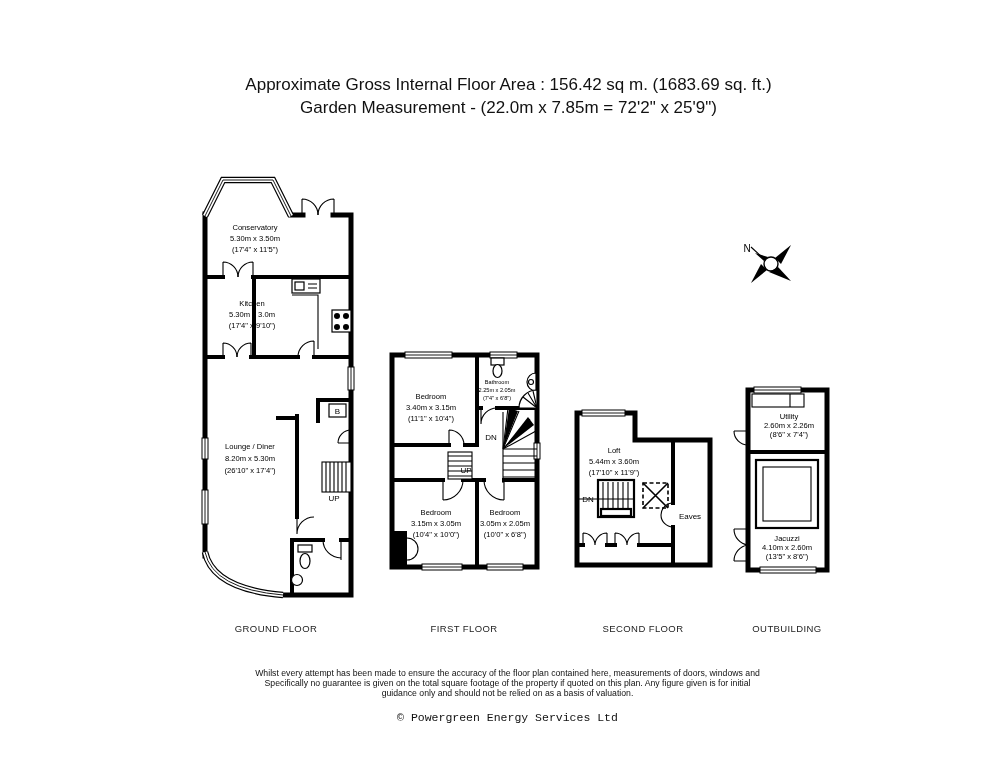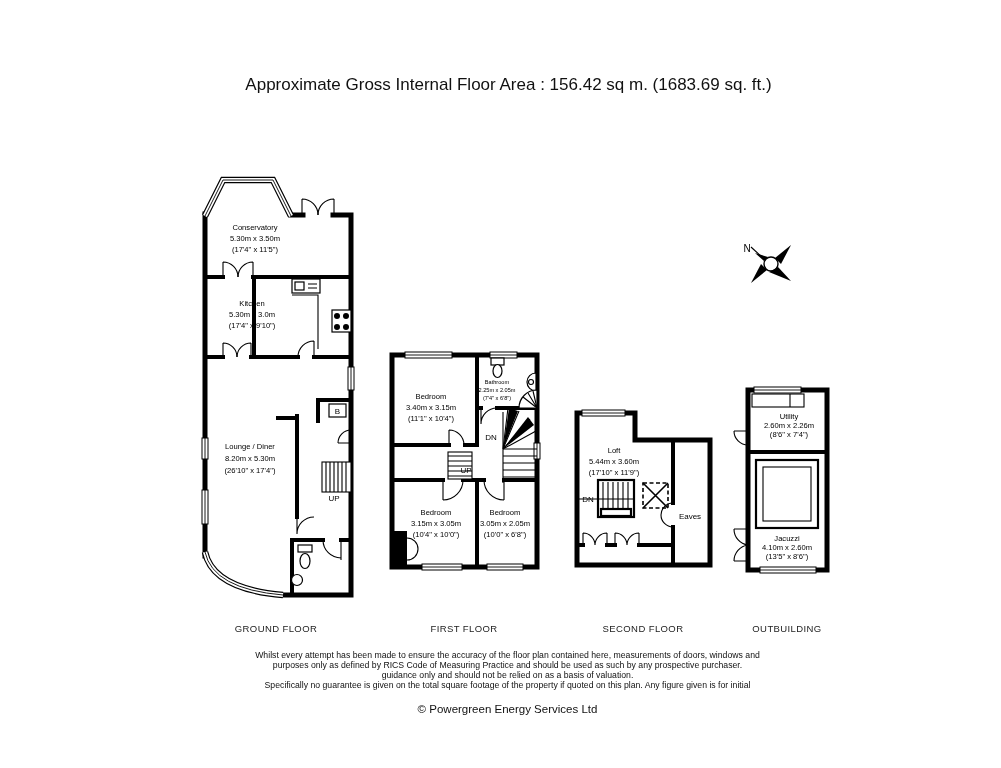--- a/index.html
+++ b/index.html
@@ -1,23 +1,23 @@
 <!DOCTYPE html>
 <html><head>
 <meta charset="utf-8">
 <style>
   html,body{margin:0;padding:0;background:#fff;}
   .page{position:relative;width:1001px;height:768px;background:#ffffff;overflow:hidden;
         font-family:"Liberation Sans",sans-serif;color:#000;}
   .header{position:absolute;top:74px;left:0;width:1001px;text-align:center;padding-left:16px;box-sizing:border-box;}
   .h-line{font-size:17px;line-height:22.5px;color:#111;}
   .plan{position:absolute;top:0;left:0;}
-  .footer{position:absolute;top:650px;left:0;width:1001px;text-align:center;padding-left:14px;box-sizing:border-box;}
+  .footer{position:absolute;top:668px;left:0;width:1001px;text-align:center;padding-left:14px;box-sizing:border-box;}
   .disc div{font-size:8.7px;line-height:10px;color:#111;}
-  .copyright{margin-top:13px;font-size:11.5px;color:#111;}
+  .copyright{margin-top:13px;font-size:11.5px;color:#111;font-family:Liberation Mono, monospace;}
 
   
   .wall{stroke:#000;stroke-width:5;fill:none;stroke-linecap:square;}
   .iwall{stroke:#000;stroke-width:4;fill:none;stroke-linecap:square;}
   .w-out{stroke:#000;stroke-width:6.5;fill:none;}
   .w-in{stroke:#fff;stroke-width:4.2;fill:none;}
   .w-mid{stroke:#000;stroke-width:0.9;fill:none;}
   .winr{fill:#fff;stroke:#000;stroke-width:1;}
   .thin{stroke:#000;stroke-width:1.1;fill:none;}
   .thinf{stroke:#000;stroke-width:1.1;fill:#fff;}
@@ -35,20 +35,21 @@
   .caption{font-size:9.5px;letter-spacing:.4px;text-anchor:middle;fill:#222;}
   .north{font-size:10px;text-anchor:middle;}
 </style>
 </head>
 <body>
 
 <div class="page">
 
   <div class="header">
     <div class="h-line">Approximate Gross Internal Floor Area : 156.42 sq m. (1683.69 sq. ft.)</div>
+    <div class="h-line">Garden Measurement - (22.0m x 7.85m = 72'2" x 25'9")</div>
   </div>
 
   <svg class="plan" width="1001" height="768" viewBox="0 0 1001 768">
 
     <g>
 
       <path class="wall" d="M 205 214 L 205 556"></path>
       <path class="wall" d="M 291 215 L 303 215"></path>
       <path class="wall" d="M 333 215 L 351 215 L 351 595 L 283 595"></path>
 
@@ -316,20 +317,19 @@
 
     <text class="caption" x="276" y="632">GROUND FLOOR</text>
     <text class="caption" x="464" y="632">FIRST FLOOR</text>
     <text class="caption" x="643" y="632">SECOND FLOOR</text>
     <text class="caption" x="787" y="632">OUTBUILDING</text>
   </svg>
 
   <div class="footer">
     <div class="disc">
       <div>Whilst every attempt has been made to ensure the accuracy of the floor plan contained here, measurements of doors, windows and</div>
-      <div>purposes only as defined by RICS Code of Measuring Practice and should be used as such by any prospective purchaser.</div>
+      <div>Specifically no guarantee is given on the total square footage of the property if quoted on this plan. Any figure given is for initial</div>
       <div>guidance only and should not be relied on as a basis of valuation.</div>
-      <div>Specifically no guarantee is given on the total square footage of the property if quoted on this plan. Any figure given is for initial</div>
     </div>
     <div class="copyright">© Powergreen Energy Services Ltd</div>
   </div>
 
 </div>
 
 </body></html>

